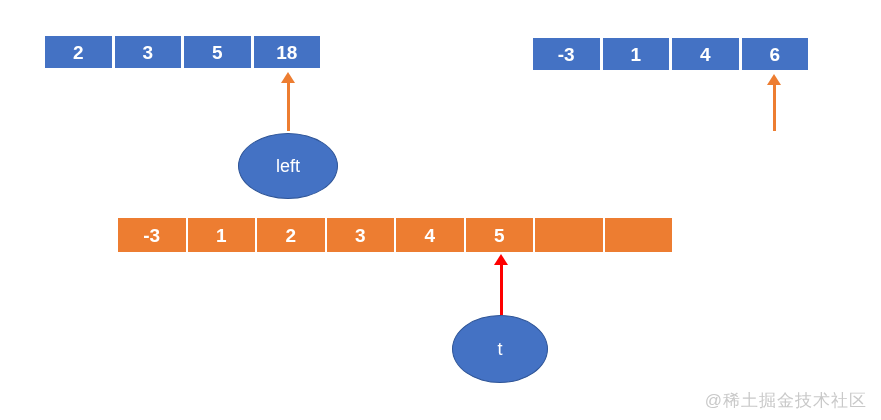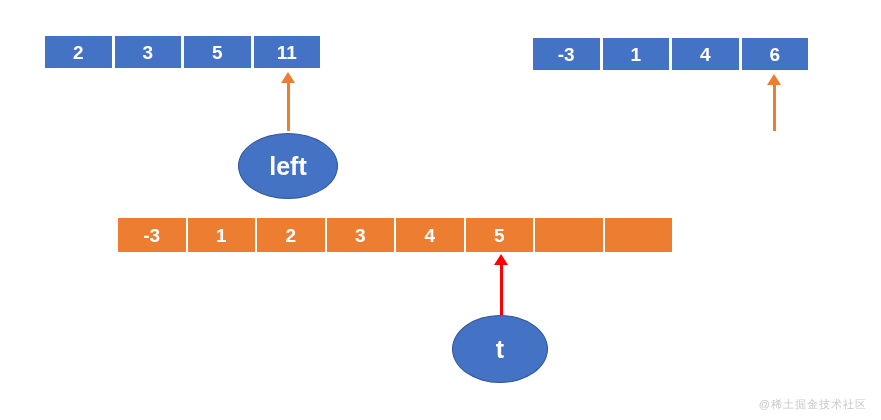--- a/index.html
+++ b/index.html
@@ -40,22 +40,22 @@
     border-radius: 50%;
     background: var(--ellipse-fill);
     border: 1.5px solid var(--ellipse-border);
     display: flex;
     align-items: center;
     justify-content: center;
     box-sizing: border-box;
   }
   .pointer-ellipse span {
     color: #ffffff;
-    font-size: 25px;
-    font-weight: 700;
+    font-size: 18px;
+    font-weight: 400;
   }
   
   .arrow-up {
     position: absolute;
     width: 16px;
     display: flex;
     flex-direction: column;
     align-items: center;
   }
   .arrow-up .head {
@@ -70,35 +70,35 @@
     flex: 1;
     background: var(--c);
   }
   .arrow-orange { --c: var(--arrow-orange); }
   .arrow-red { --c: var(--arrow-red); }
   
   .watermark {
     position: absolute;
     right: 14px;
     bottom: 8px;
-    font-size: 11px;
+    font-size: 17px;
     color: var(--watermark-gray);
     letter-spacing: 1px;
   }
 </style>
 </head>
 <body>
 
 <div class="canvas">
 
   <div class="array blue" style="left:45px; top:36px; width:275px; height:32px;">
       <div class="cell">2</div>
       <div class="cell">3</div>
       <div class="cell">5</div>
-      <div class="cell">11</div>
+      <div class="cell">18</div>
     </div>
 
   <div class="array blue" style="left:533px; top:38px; width:275px; height:32px;">
       <div class="cell">-3</div>
       <div class="cell">1</div>
       <div class="cell">4</div>
       <div class="cell">6</div>
     </div>
 
   <div class="array orange" style="left:118px; top:218px; width:554px; height:34px;">

